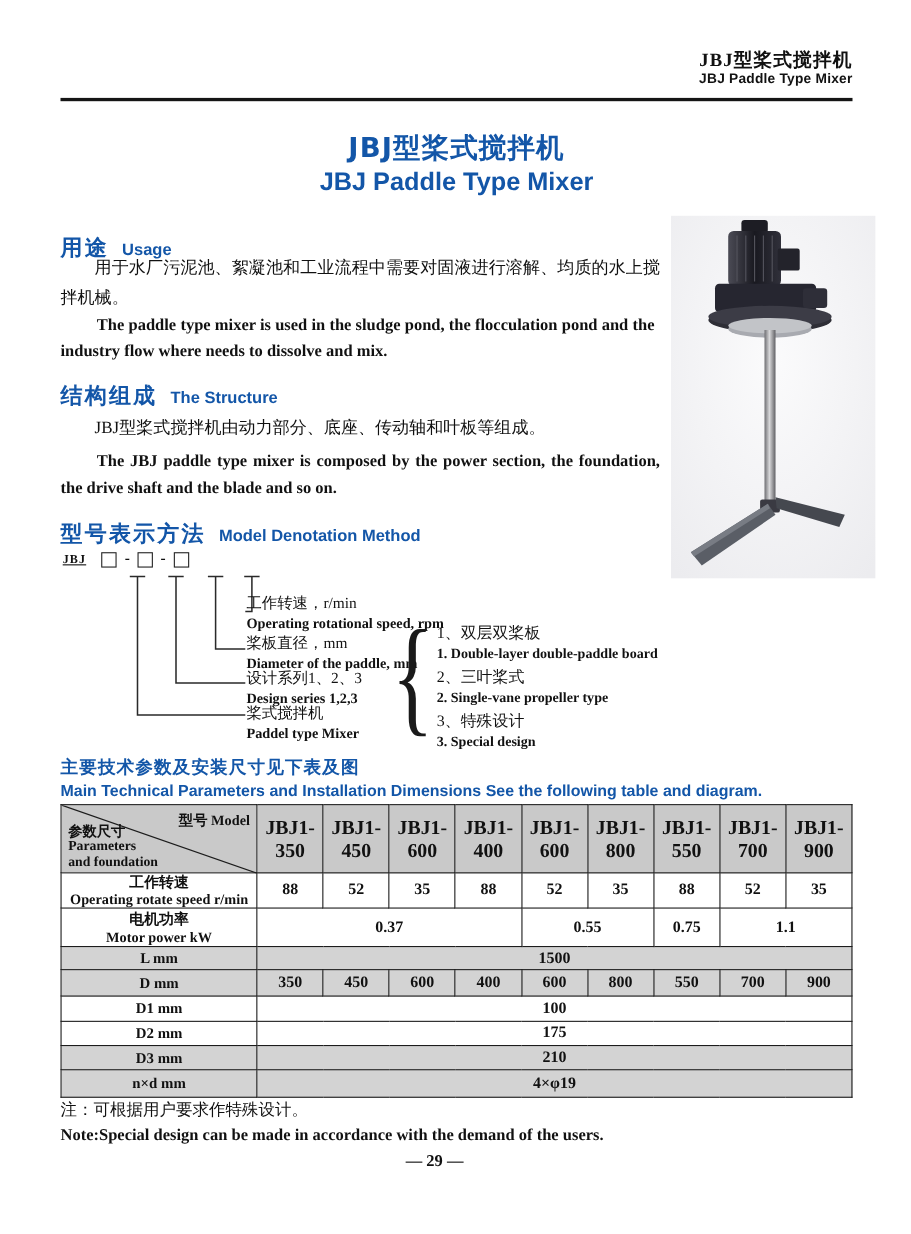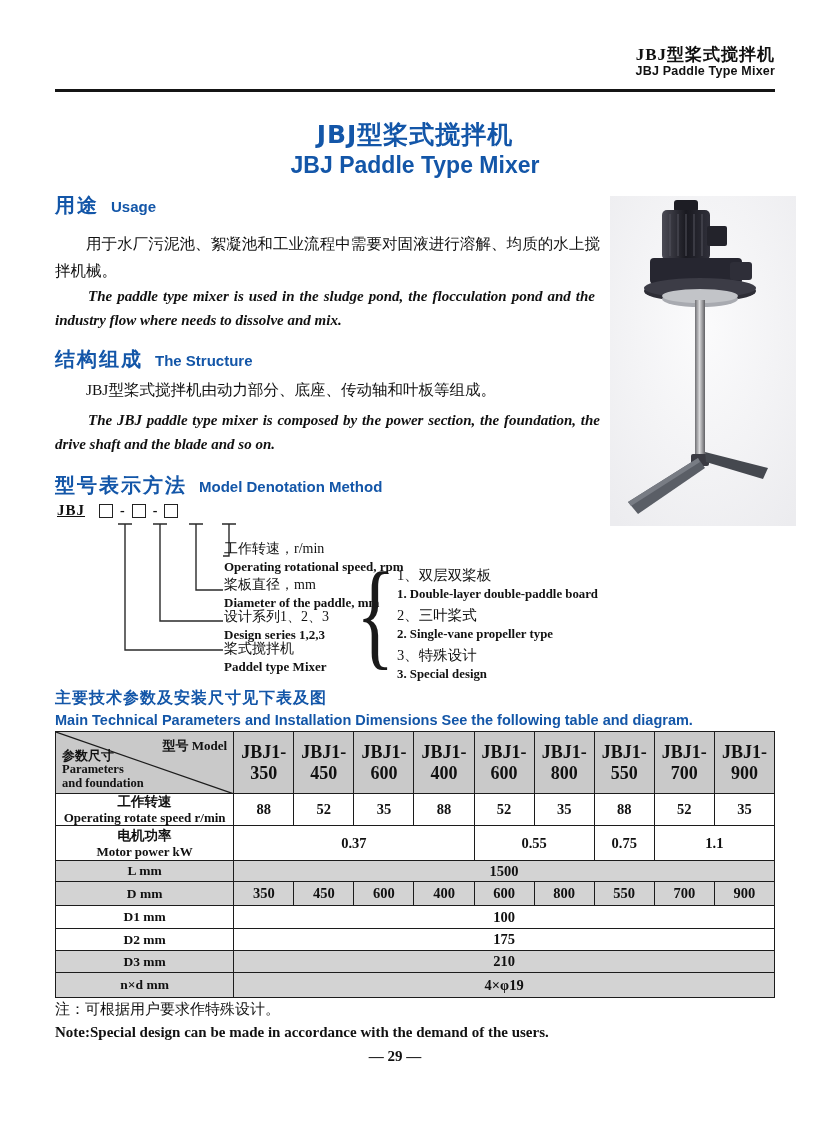--- a/index.html
+++ b/index.html
@@ -26,25 +26,25 @@
     color:var(--accent);font-family:"DejaVu Sans","Liberation Sans",sans-serif;letter-spacing:1px;}
   .title-en{left:55px;top:152px;width:720px;text-align:center;font-size:23px;font-weight:bold;
     color:var(--accent);font-family:"Liberation Sans","DejaVu Sans",sans-serif;}
 
   
   .sec{display:flex;align-items:baseline;left:55px;}
   .sec-zh{font-size:20px;font-weight:bold;color:var(--accent);font-family:"DejaVu Sans","Liberation Sans",sans-serif;letter-spacing:2px;}
   .sec-en{font-size:15px;font-weight:bold;color:var(--accent);font-family:"Liberation Sans","DejaVu Sans",sans-serif;margin-left:12px;}
 
   .para-zh{font-size:15.5px;line-height:27px;text-align:justify;text-indent:2em;}
-  .para-en{font-size:15px;font-weight:bold;line-height:24px;text-align:justify;text-indent:2.2em;font-style:italic;}
+  .para-en{font-size:15px;font-weight:bold;line-height:24px;text-align:justify;text-indent:2.2em;}
 
   
   .model-row{left:57px;top:502px;display:flex;align-items:center;}
-  .model-prefix{font-size:15px;font-weight:bold;letter-spacing:1px;text-decoration:underline;}
+  .model-prefix{font-size:11px;font-weight:bold;letter-spacing:1px;text-decoration:underline;}
   .mbox{width:12px;height:12px;border:1.6px solid #222;background:#fff;}
   .b1{margin-left:14px;} .b2,.b3{margin-left:7px;}
   .mdash{margin-left:7px;font-weight:bold;font-size:14px;line-height:12px;}
   .dlab-zh{font-size:14px;white-space:nowrap;}
   .dlab-en{font-size:13px;font-weight:bold;white-space:nowrap;}
   .brace{left:356px;top:556px;font-size:100px;line-height:100px;font-family:"Liberation Serif",serif;
     transform:scale(0.8,1.18);transform-origin:top left;color:#1a1a1a;}
   .series{left:397px;top:566px;}
   .so-zh{font-size:14.5px;margin-bottom:2px;white-space:nowrap;}
   .so-en{font-size:12.8px;font-weight:bold;margin-bottom:4px;white-space:nowrap;}
@@ -94,21 +94,21 @@
 
   <div class="abs hdr-text">
     <div class="hdr-zh">JBJ型桨式搅拌机</div>
     <div class="hdr-en">JBJ Paddle Type Mixer</div>
   </div>
   <div class="abs hdr-rule"></div>
 
   <div class="abs title-zh">JBJ型桨式搅拌机</div>
   <div class="abs title-en">JBJ Paddle Type Mixer</div>
 
-  <div class="abs sec" style="top:192px;">
+  <div class="abs sec" style="top:212px;">
     <span class="sec-zh">用途</span>
     <span class="sec-en">Usage</span>
   </div>
   <div class="abs para-zh" style="left:55px;top:230px;width:545px;">用于水厂污泥池、絮凝池和工业流程中需要对固液进行溶解、均质的水上搅拌机械。</div>
   <div class="abs para-en" style="left:55px;top:284px;width:540px;">The paddle type mixer is used in the sludge pond, the flocculation pond and the industry flow where needs to dissolve and mix.</div>
 
   <div class="abs sec" style="top:346px;">
     <span class="sec-zh">结构组成</span>
     <span class="sec-en">The Structure</span>
   </div>

